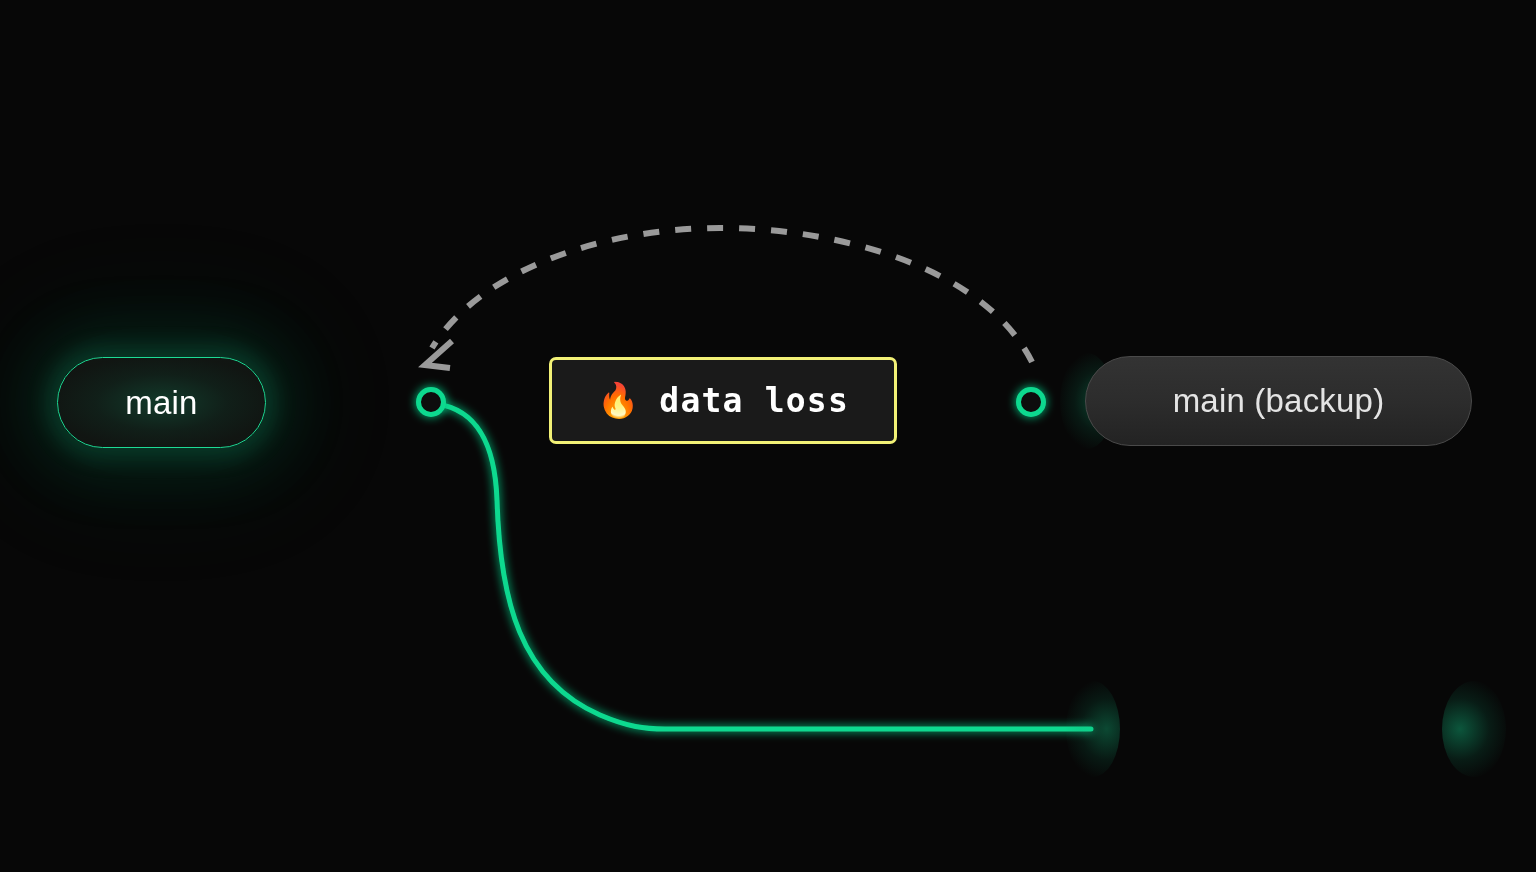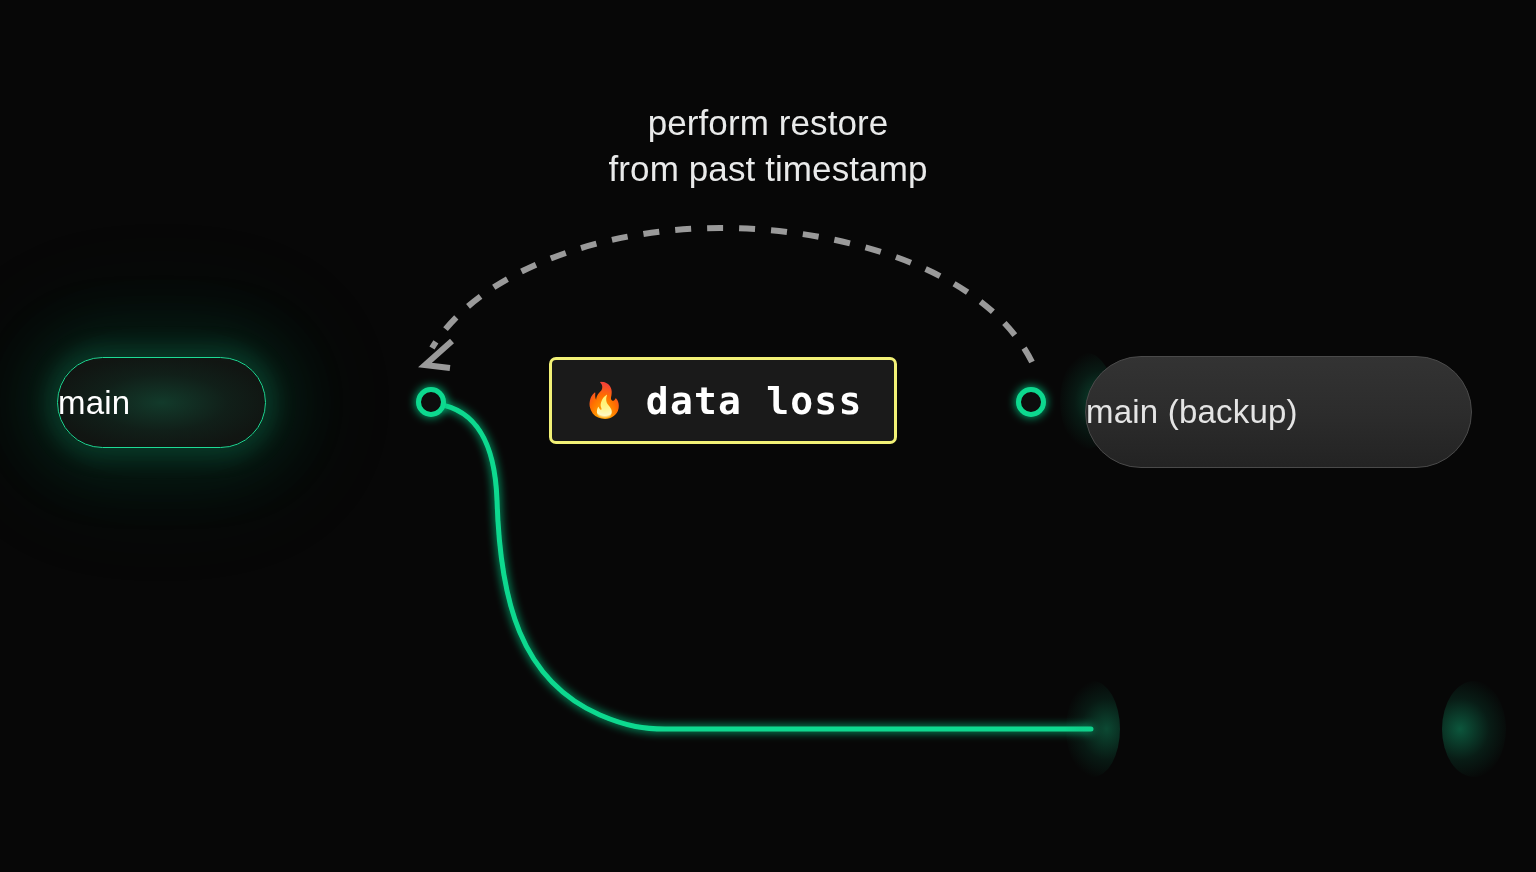--- a/index.html
+++ b/index.html
@@ -42,21 +42,21 @@
     line-height: 46px;
     letter-spacing: 0.1px;
     white-space: pre-line;
   }
 
   
   .pill {
     position: absolute;
     display: flex;
     align-items: center;
-    justify-content: flex-start;
+    justify-content: center;
     box-sizing: border-box;
     border-radius: 999px;
     font-size: 33px;
     letter-spacing: 0.2px;
     white-space: nowrap;
   }
 
   .pill-main {
     left: 57px;
     top: 357px;
@@ -84,21 +84,21 @@
 
   .pill-gray {
     border: 1.3px solid #4a4a4a;
     background: linear-gradient(180deg, #333333 0%, #2c2c2c 52%, #232323 100%);
     color: #e4e4e4;
   }
   .pill-backup {
     left: 1085px;
     top: 356px;
     width: 387px;
-    height: 112px;
+    height: 90px;
   }
   .pill-restored {
     left: 1090px;
     top: 684px;
     width: 379px;
     height: 91px;
   }
   .edge-glow {
     position: absolute;
     width: 54px;
@@ -139,33 +139,31 @@
     justify-content: center;
     gap: 20px;
   }
   .loss-emoji {
     font-size: 34px;
     line-height: 1;
     transform: translateY(-1px);
   }
   .loss-label {
     font-family: "DejaVu Sans Mono", "Liberation Mono", monospace;
-    font-size: 38px;
+    font-size: 33px;
     font-weight: bold;
     letter-spacing: 1.2px;
     color: #ffffff;
   }
 </style>
 </head>
 <body>
 
 <div id="stage">
 
-  <div class="caption">perform restore
-from past timestamp</div>
 
   <svg id="edges" viewBox="0 0 1536 872" width="1536" height="872">
     <defs>
       <filter id="greenGlow" x="-60%" y="-60%" width="220%" height="220%">
         <feGaussianBlur stdDeviation="5" result="b"></feGaussianBlur>
         <feMerge>
           <feMergeNode in="b"></feMergeNode>
           <feMergeNode in="SourceGraphic"></feMergeNode>
         </feMerge>
       </filter>

